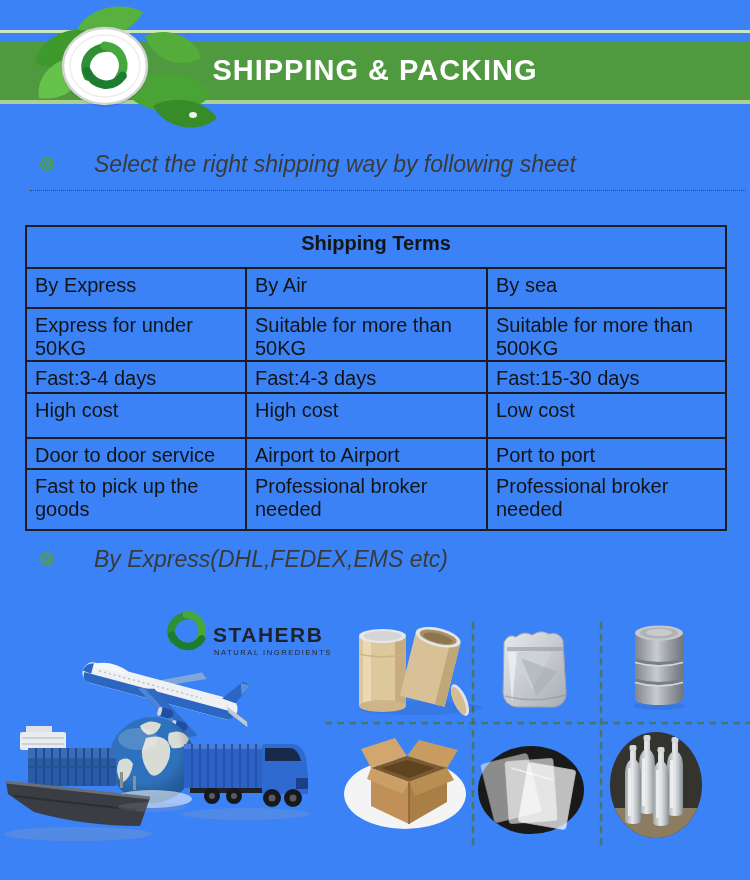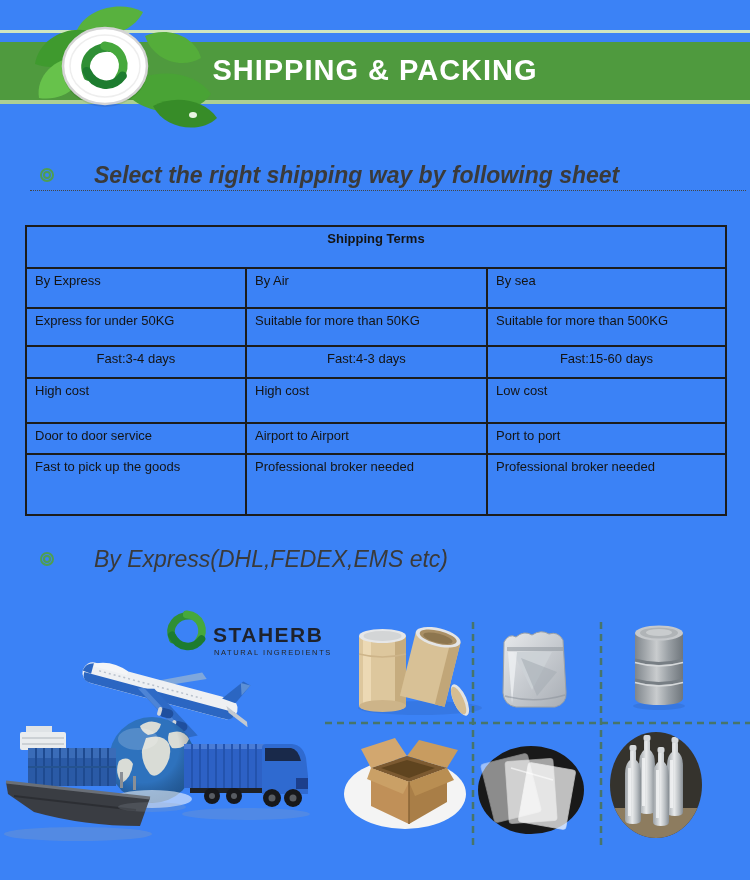--- a/index.html
+++ b/index.html
@@ -9,37 +9,37 @@
   
   .band-hairline{position:absolute;left:0;top:30px;width:750px;height:3px;background:#cfe5c0;}
   .band{position:absolute;left:0;top:42px;width:750px;height:58px;background:#4f9a3e;}
   .band-strip{position:absolute;left:0;top:100px;width:750px;height:4px;background:#accf94;}
   .header-title{position:absolute;left:0;top:54px;width:750px;text-align:center;
         color:#fff;font-weight:bold;font-size:29px;letter-spacing:1px;line-height:32px;}
   .logo-svg{position:absolute;left:25px;top:2px;width:215px;height:135px;}
 
   
   .bullet-row{position:absolute;left:40px;display:flex;align-items:center;height:28px;}
-  .bullet-row.first{top:161px;font-weight:bold;}
+  .bullet-row.first{top:150px;}
   .bullet-row.second{top:545px;}
   .ring-outer{display:inline-block;position:relative;width:10px;height:10px;
         border:2px solid #4e9e52;border-radius:50%;}
   .ring-inner{position:absolute;left:1px;top:1px;width:4px;height:4px;
         border:2px solid #4e9e52;border-radius:50%;}
   .bullet-text{font-style:italic;font-size:23px;color:#3a3a3a;margin-left:40px;white-space:nowrap;}
 
   .dotline{position:absolute;left:30px;top:190px;width:716px;height:0;border-top:1px dotted #444;}
 
   
   table.sheet{position:absolute;left:25px;top:225px;width:700px;border-collapse:collapse;
         table-layout:fixed;}
-  table.sheet td{border:2px solid #1c1c1c;font-size:13px;color:#141414;
+  table.sheet td{border:2px solid #1c1c1c;font-size:20px;color:#141414;
         padding:5px 8px 0 8px;vertical-align:top;line-height:1.15;overflow:hidden;}
   td.t-title{text-align:center;font-weight:bold;font-size:19px;vertical-align:middle;padding:0;}
-  tr.h-title{height:42px;} tr.h-r0{height:40px;padding-left:25px;} tr.h-r1{height:38px;} tr.h-r2{height:32px;text-align:center;}
+  tr.h-title{height:42px;} tr.h-r0{height:40px;padding-left:25px;} tr.h-r1{height:38px;} tr.h-r2{height:32px;}
   tr.h-r3{height:45px;} tr.h-r4{height:31px;padding-left:20px;} tr.h-r5{height:61px;}
 
   .collage-svg{position:absolute;left:0;top:598px;width:335px;height:272px;}
   .grid-svg{position:absolute;left:325px;top:600px;width:425px;height:255px;}
   svg text{font-family:"Liberation Sans","DejaVu Sans",sans-serif;}
 </style>
 </head>
 <body>
 
 <div class="page">
@@ -93,21 +93,21 @@
       <td>By sea</td>
     </tr>
     <tr class="h-r1">
       <td>Express for under 50KG</td>
       <td>Suitable for more than 50KG</td>
       <td>Suitable for more than 500KG</td>
     </tr>
     <tr class="h-r2">
       <td>Fast:3-4 days</td>
       <td>Fast:4-3 days</td>
-      <td>Fast:15-60 days</td>
+      <td>Fast:15-30 days</td>
     </tr>
     <tr class="h-r3">
       <td>High cost</td>
       <td>High cost</td>
       <td>Low cost</td>
     </tr>
     <tr class="h-r4">
       <td>Door to door service</td>
       <td>Airport to Airport</td>
       <td>Port to port</td>

